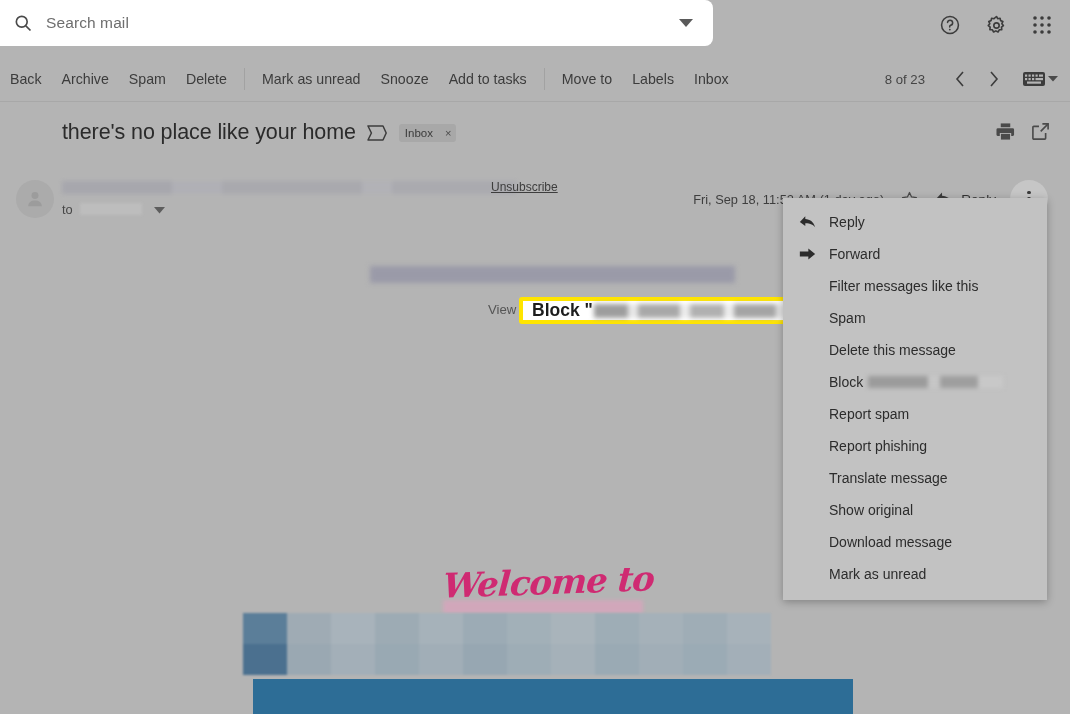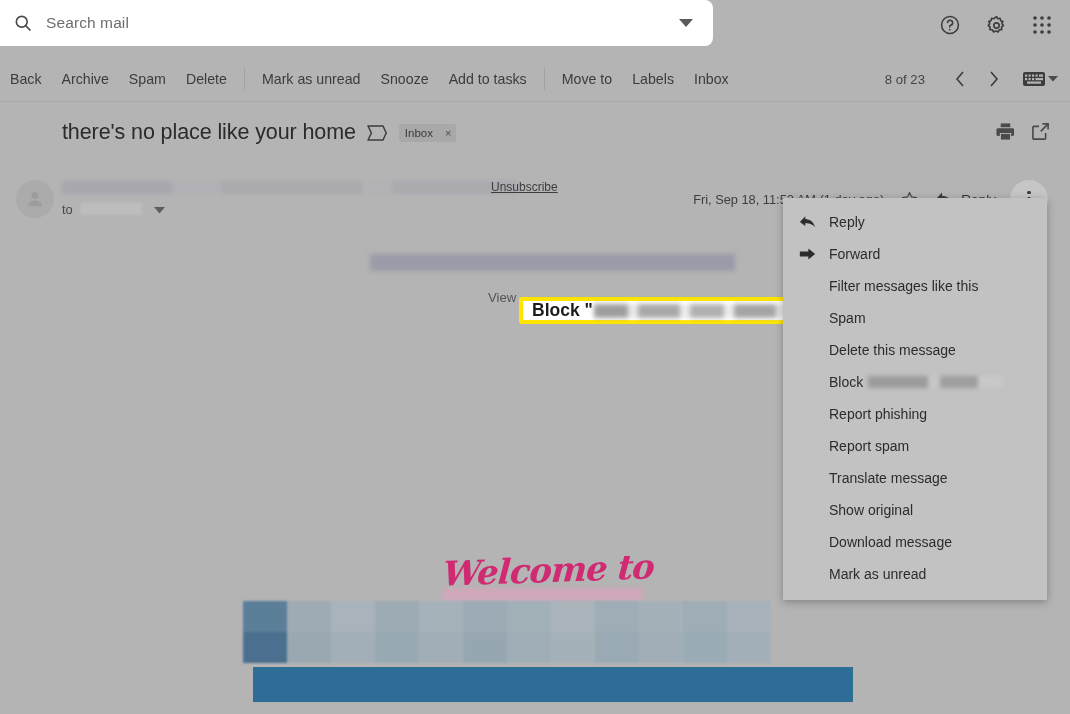--- a/index.html
+++ b/index.html
@@ -205,21 +205,21 @@
   }
   .more-btn i {
     width: 3.4px; height: 3.4px;
     background: #3a3a3a; border-radius: 50%;
     display: block;
   }
 
   
   .body-area {
     position: absolute;
-    left: 0; top: 218px;
+    left: 0; top: 230px;
     width: 898px; height: 484px;
     overflow: hidden;
   }
   .body-blur-line {
     position: absolute;
     left: 370px; top: 36px;
     width: 365px; height: 17px;
     background: #9a9aa8;
     filter: blur(2.4px);
   }
@@ -607,28 +607,28 @@
     <div class="menu-item no-ico">
       <span class="mi-txt">Delete this message</span>
     </div>
 
     <div class="menu-item no-ico">
       <span class="mi-txt">Block</span>
       <span class="mi-blur"></span>
     </div>
 
     <div class="menu-item no-ico">
+      <span class="mi-txt">Report spam</span>
+    </div>
+
+    <div class="menu-item no-ico">
       <span class="mi-txt">Report phishing</span>
     </div>
 
     <div class="menu-item no-ico">
-      <span class="mi-txt">Report spam</span>
-    </div>
-
-    <div class="menu-item no-ico">
       <span class="mi-txt">Translate message</span>
     </div>
 
     <div class="menu-item no-ico">
       <span class="mi-txt">Show original</span>
     </div>
 
     <div class="menu-item no-ico">
       <span class="mi-txt">Download message</span>
     </div>

